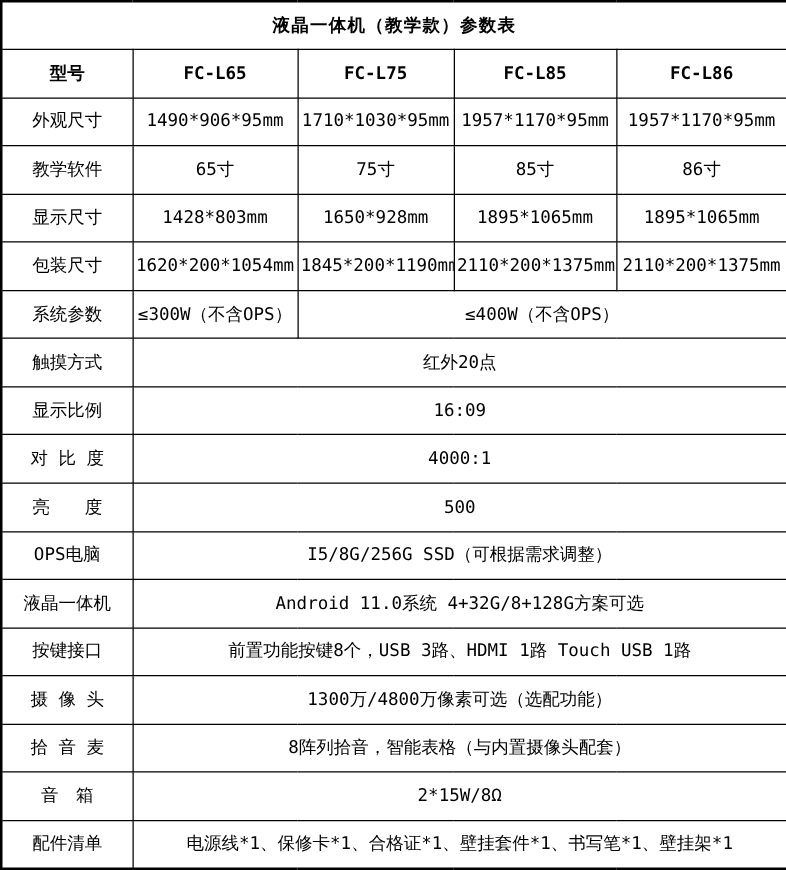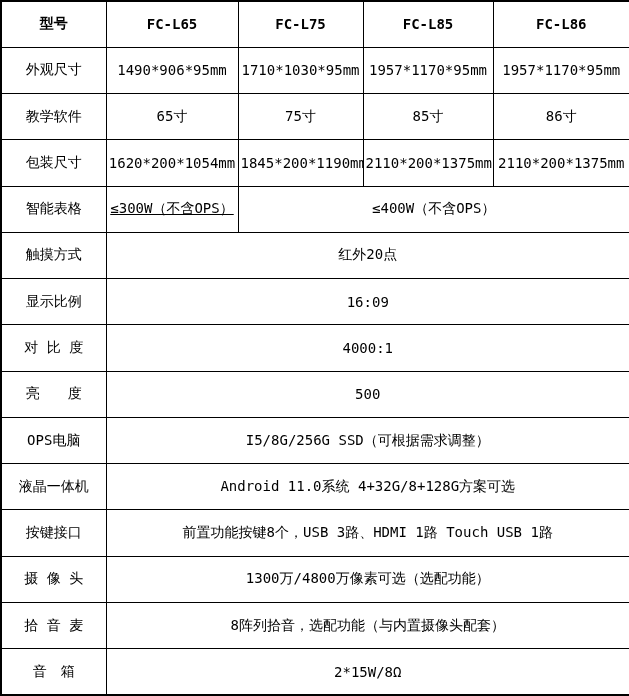--- a/index.html
+++ b/index.html
@@ -34,34 +34,37 @@
     letter-spacing: 1px;
   }
   td.hd {
     font-weight: bold;
     font-size: 15px;
   }
   td.label {
     font-size: 15px;
     margin-top: 36px;
   }
-  td.left { text-align: left; padding-left: 2px; text-decoration: underline; }
+  td.left { text-align: left; padding-left: 2px; }
 </style>
 </head>
 <body>
 
 <table class="spec">
   <colgroup>
     <col style="width:105px">
     <col style="width:132px">
     <col style="width:125px">
     <col style="width:130px">
     <col style="width:137px">
   </colgroup>
   <tbody>
+    <tr class="title-row">
+      <td class="title" colspan="5">液晶一体机（教学款）参数表</td>
+    </tr>
     <tr>
       <td class="hd label">型号</td>
       <td class="hd">FC-L65</td>
       <td class="hd">FC-L75</td>
       <td class="hd">FC-L85</td>
       <td class="hd">FC-L86</td>
     </tr>
     <tr>
       <td class="label">外观尺寸</td>
       <td>1490*906*95mm</td>
@@ -70,28 +73,35 @@
       <td>1957*1170*95mm</td>
     </tr>
     <tr>
       <td class="label">教学软件</td>
       <td>65寸</td>
       <td>75寸</td>
       <td>85寸</td>
       <td>86寸</td>
     </tr>
     <tr>
+      <td class="label">显示尺寸</td>
+      <td>1428*803mm</td>
+      <td>1650*928mm</td>
+      <td>1895*1065mm</td>
+      <td>1895*1065mm</td>
+    </tr>
+    <tr>
       <td class="label">包装尺寸</td>
       <td>1620*200*1054mm</td>
       <td>1845*200*1190mm</td>
       <td>2110*200*1375mm</td>
       <td>2110*200*1375mm</td>
     </tr>
     <tr>
-      <td class="label">智能表格</td>
+      <td class="label">系统参数</td>
       <td class="left">≤300W（不含OPS）</td>
       <td colspan="3">≤400W（不含OPS）</td>
     </tr>
     <tr>
       <td class="label">触摸方式</td>
       <td colspan="4">红外20点</td>
     </tr>
     <tr>
       <td class="label">显示比例</td>
       <td colspan="4">16:09</td>
@@ -115,20 +125,24 @@
     <tr>
       <td class="label">按键接口</td>
       <td colspan="4">前置功能按键8个，USB 3路、HDMI 1路 Touch USB 1路</td>
     </tr>
     <tr>
       <td class="label">摄 像 头</td>
       <td colspan="4">1300万/4800万像素可选（选配功能）</td>
     </tr>
     <tr>
       <td class="label">拾 音 麦</td>
-      <td colspan="4">8阵列拾音，选配功能（与内置摄像头配套）</td>
+      <td colspan="4">8阵列拾音，智能表格（与内置摄像头配套）</td>
     </tr>
     <tr>
       <td class="label">音　箱</td>
       <td colspan="4">2*15W/8Ω</td>
     </tr>
+    <tr>
+      <td class="label">配件清单</td>
+      <td colspan="4">电源线*1、保修卡*1、合格证*1、壁挂套件*1、书写笔*1、壁挂架*1</td>
+    </tr>
   </tbody>
 </table>
 
 </body></html>

